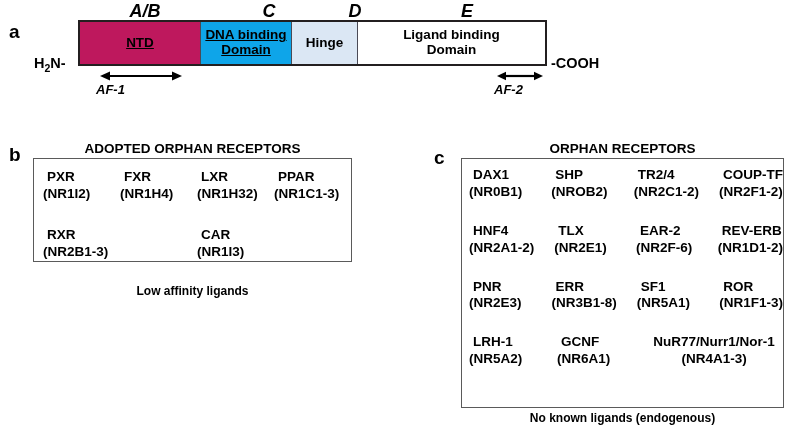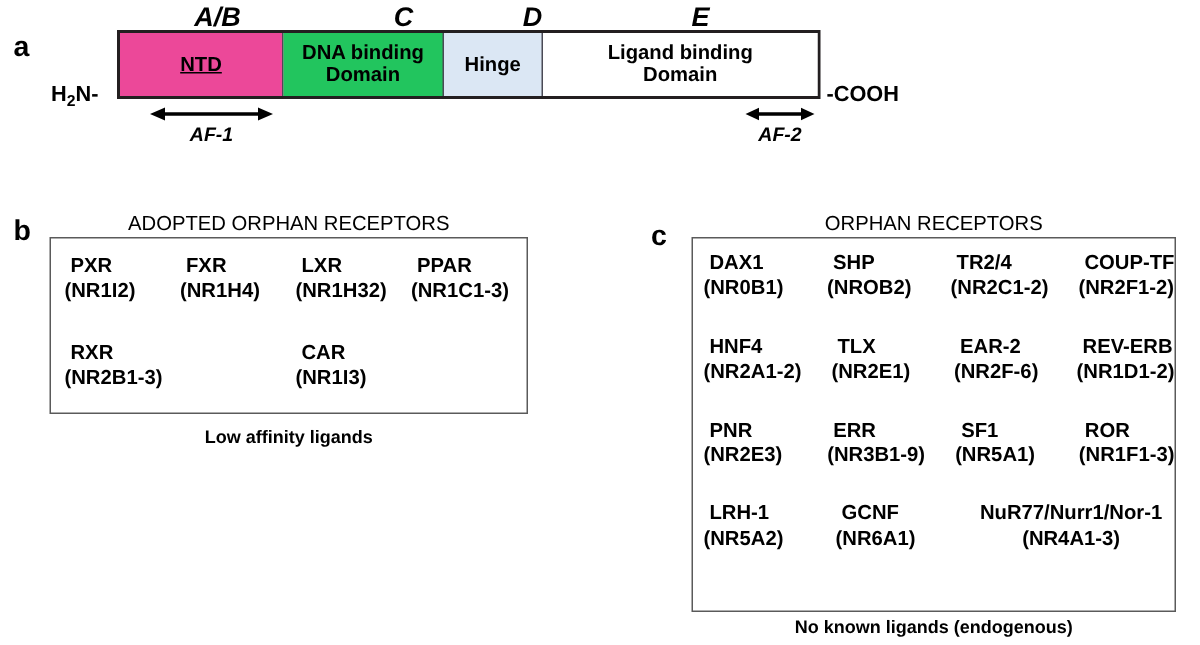--- a/index.html
+++ b/index.html
@@ -42,22 +42,22 @@
     align-items: center;
     justify-content: center;
     text-align: center;
     font-size: 13.5px;
     font-weight: bold;
     line-height: 1.08;
     border-right: 1.6px solid #4a4a55;
   }
   .domain-seg:last-child { border-right: none; }
 
-  .seg-ntd   { width: 109px; background: #ec4899; text-decoration: underline; }
-  .seg-dbd   { width: 107px; background: #22c55e; }
+  .seg-ntd   { width: 121px; background: #be185d; text-decoration: underline; }
+  .seg-dbd   { width: 91px; background: #0ea5e9; text-decoration: underline; }
   .seg-hinge { width: 66px;  background: #dbe7f4; }
   .seg-lbd   { flex: 1 1 auto; background: #ffffff; text-align: center; }
 
   .greek-label {
     position: absolute;
     top: 2px;
     font-size: 18px;
     font-weight: bold;
     font-style: italic;
     text-align: center;
@@ -67,36 +67,36 @@
   .terminus {
     position: absolute;
     font-size: 14.5px;
     font-weight: bold;
     line-height: 1;
     white-space: nowrap;
     margin-top: 20px;
   }
   .terminus sub { font-size: 10.5px; }
 
-  .af-group { position: absolute; text-align: center; }
+  .af-group { position: absolute; }
   .af-arrow { display: block; }
   .af-label {
     display: block;
     font-size: 13px;
     font-weight: bold;
     font-style: italic;
     line-height: 1;
     margin-top: 1px;
   }
 
   
   .rx-heading {
     position: absolute;
     font-size: 13.5px;
-    font-weight: normal;
+    font-weight: bold;
     line-height: 1;
     text-align: center;
     white-space: nowrap;
   }
   .rx-box {
     position: absolute;
     border: 1.5px solid #5a5a5a;
     box-sizing: border-box;
     background: #ffffff;
   }
@@ -112,21 +112,21 @@
   .rx-cell { text-align: left; }
   .rx-name, .rx-code {
     font-size: 13.5px;
     font-weight: bold;
     line-height: 1.25;
     white-space: nowrap;
   }
   .rx-name { padding-left: 4px; }
 
   
-  #panel-b-box { left: 33px; top: 158px; width: 319px; height: 118px; }
+  #panel-b-box { left: 33px; top: 158px; width: 319px; height: 104px; }
   #panel-b-box .rx-row { padding-left: 9px; }
   #panel-b-box .rx-row.row-1 { padding-top: 10px; }
   #panel-b-box .rx-row.row-2 { padding-top: 24px; }
   #panel-b-box .rx-cell { width: 77px; }
 
   
   #panel-c-box { left: 461px; top: 158px; width: 323px; height: 250px; }
   #panel-c-box .rx-row { padding-left: 7px; gap: 20px; }
   #panel-c-box .rx-row.row-1 { padding-top: 8px; }
   #panel-c-box .rx-row.row-2,
@@ -283,21 +283,21 @@
       </div>
     </div>
 
     <div class="rx-row row-3">
       <div class="rx-cell">
         <div class="rx-name">PNR</div>
         <div class="rx-code">(NR2E3)</div>
       </div>
       <div class="rx-cell">
         <div class="rx-name">ERR</div>
-        <div class="rx-code">(NR3B1-9)</div>
+        <div class="rx-code">(NR3B1-8)</div>
       </div>
       <div class="rx-cell">
         <div class="rx-name">SF1</div>
         <div class="rx-code">(NR5A1)</div>
       </div>
       <div class="rx-cell">
         <div class="rx-name">ROR</div>
         <div class="rx-code">(NR1F1-3)</div>
       </div>
     </div>

